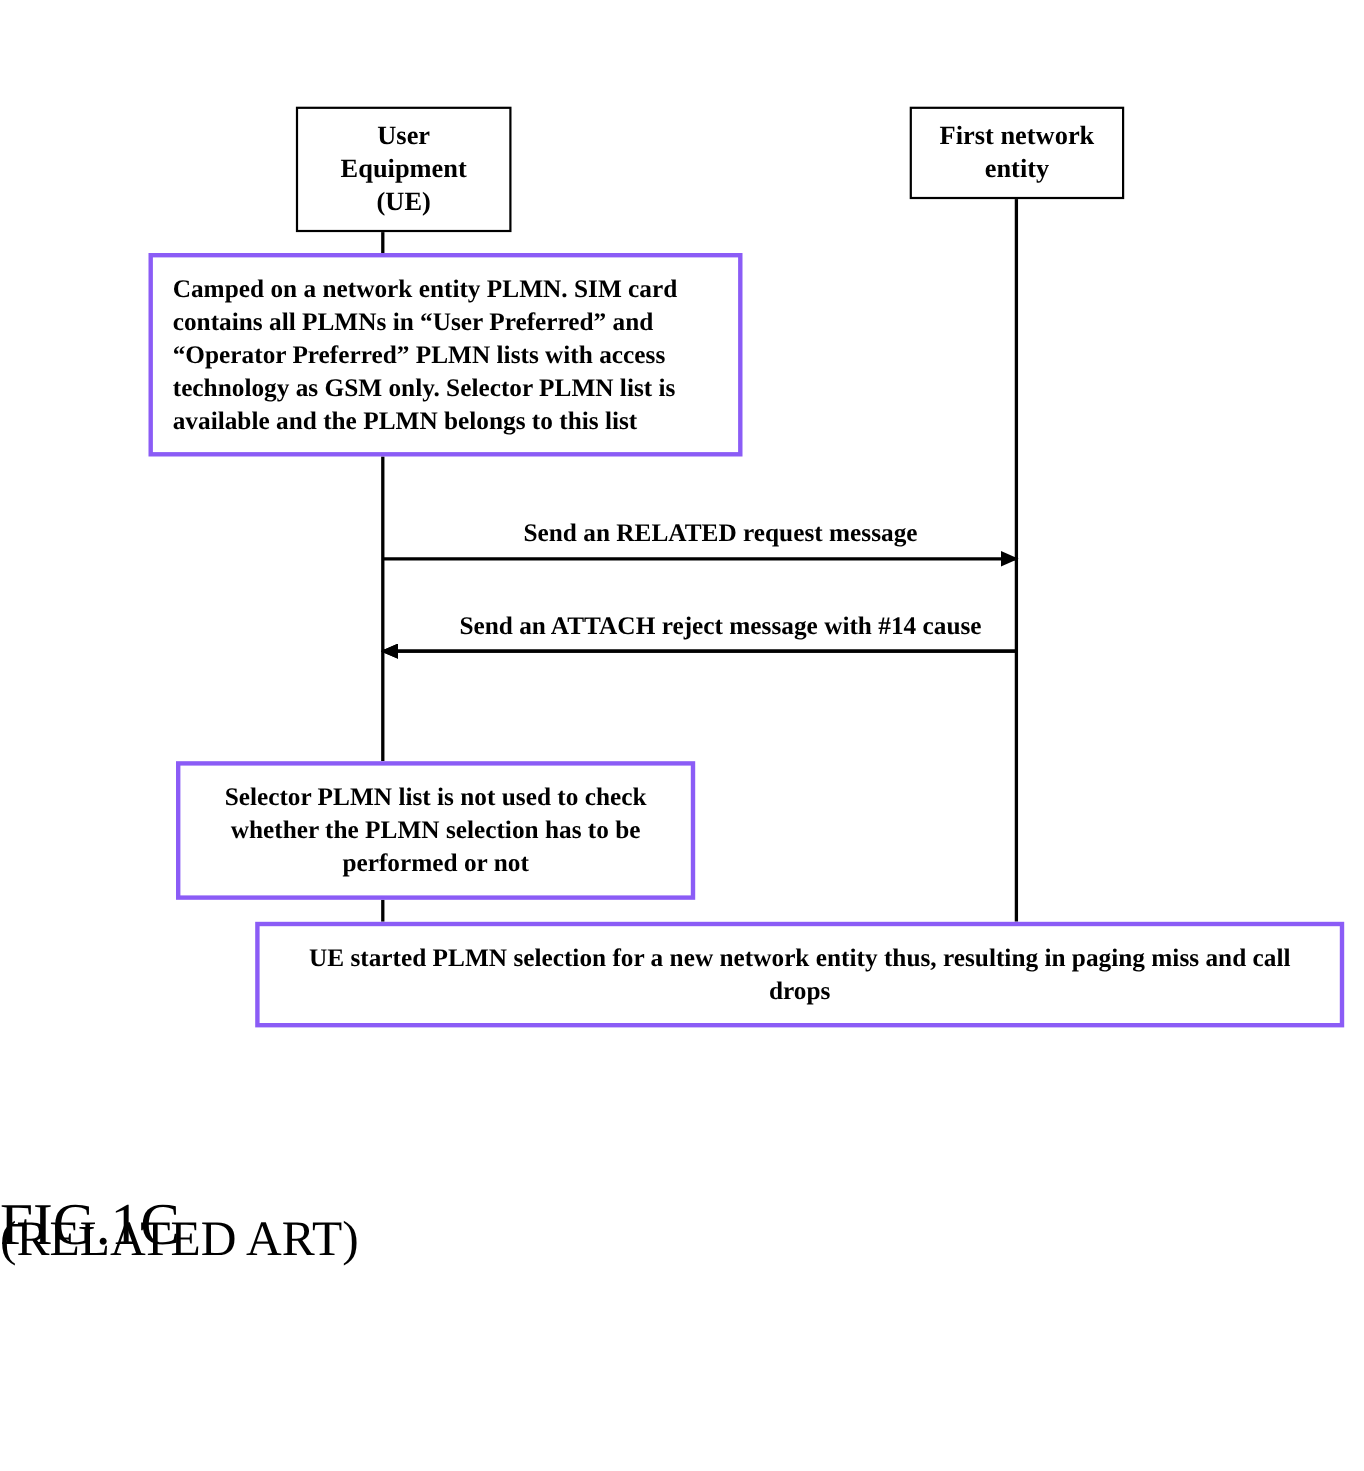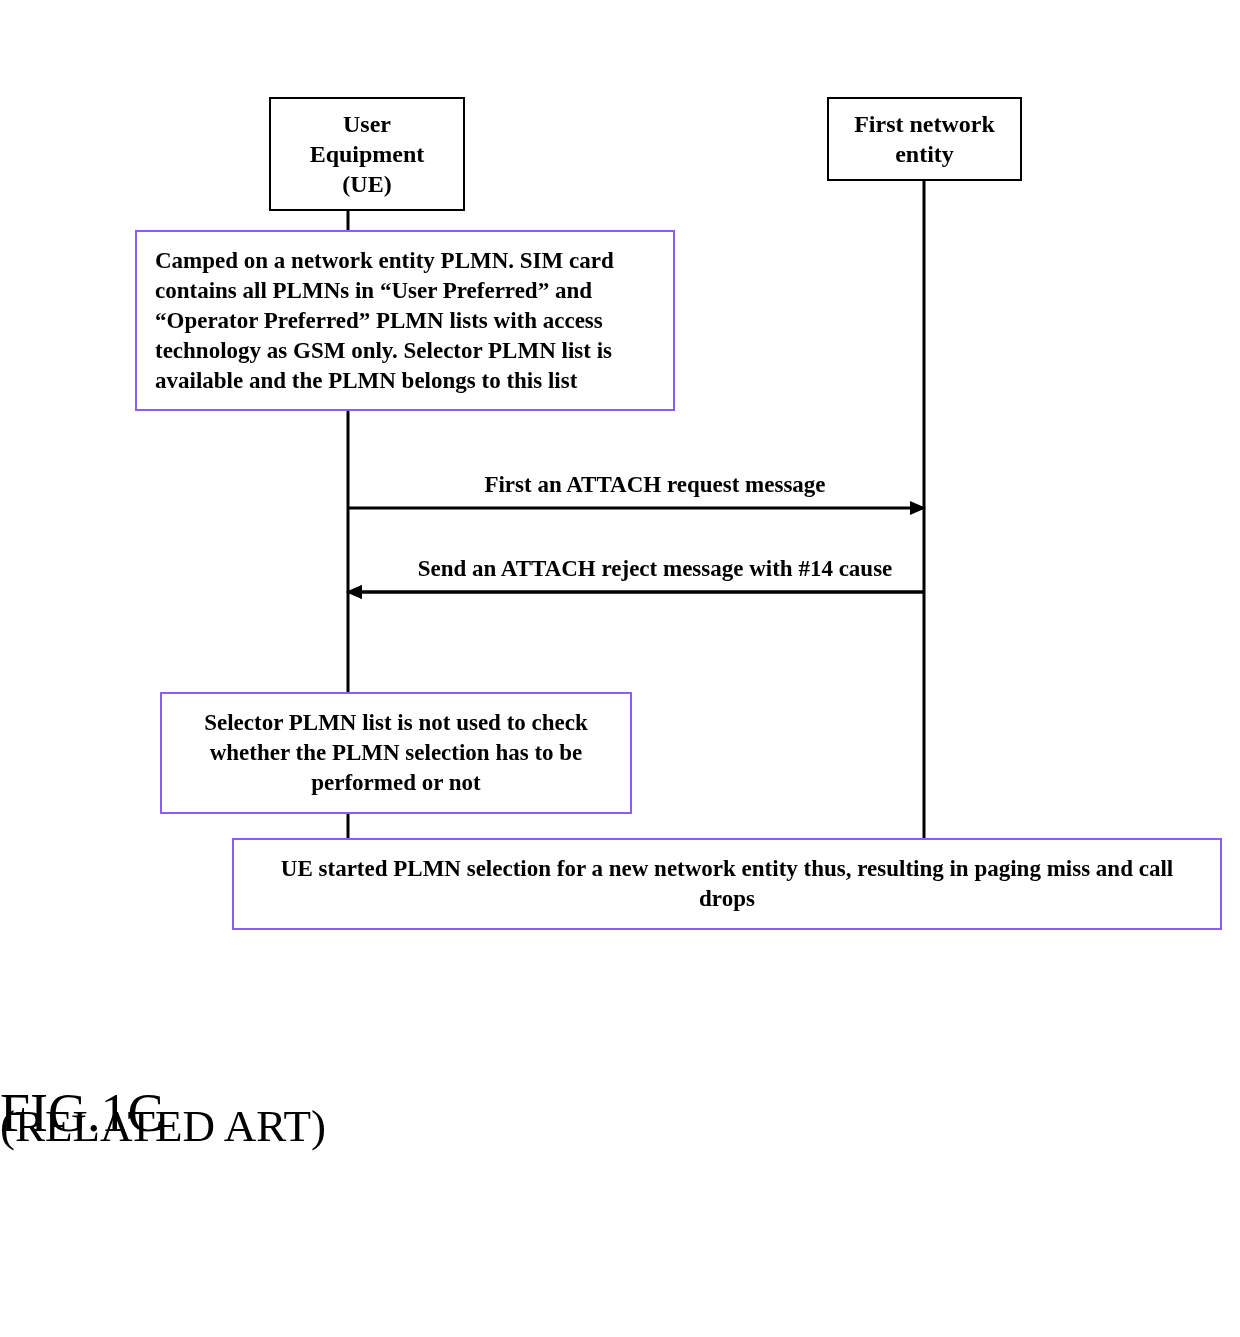--- a/index.html
+++ b/index.html
@@ -35,21 +35,21 @@
       width: 196px;
       margin-left: 36px;
     }
     .net-header {
       left: 827px;
       top: 97px;
       width: 195px;
     }
     .state-box {
       position: absolute;
-      border: 2px solid #8b5cf6;
+      border: 4px solid #8b5cf6;
       background: #fff;
       font-weight: bold;
       font-size: 23px;
       padding: 14px 18px;
       line-height: 1.3;
       text-align: left;
     }
     .box-camped {
       left: 135px;
       top: 230px;
@@ -136,21 +136,21 @@
 
   <div class="header-box net-header">
     <span>First network entity</span>
   </div>
 
   <div class="state-box box-camped">
     <span>Camped on a network entity PLMN. SIM card contains all PLMNs in “User Preferred” and “Operator Preferred” PLMN lists with access technology as GSM only. Selector PLMN list is available and the PLMN belongs to this list</span>
   </div>
 
   <div class="msg-label msg1-label">
-    <span>First an ATTACH request message</span>
+    <span>Send an RELATED request message</span>
   </div>
 
   <div class="msg-label msg2-label">
     <span>Send an ATTACH reject message with #14 cause</span>
   </div>
 
   <div class="state-box box-selector">
     <span>Selector PLMN list is not used to check whether the PLMN selection has to be performed or not</span>
   </div>
 

